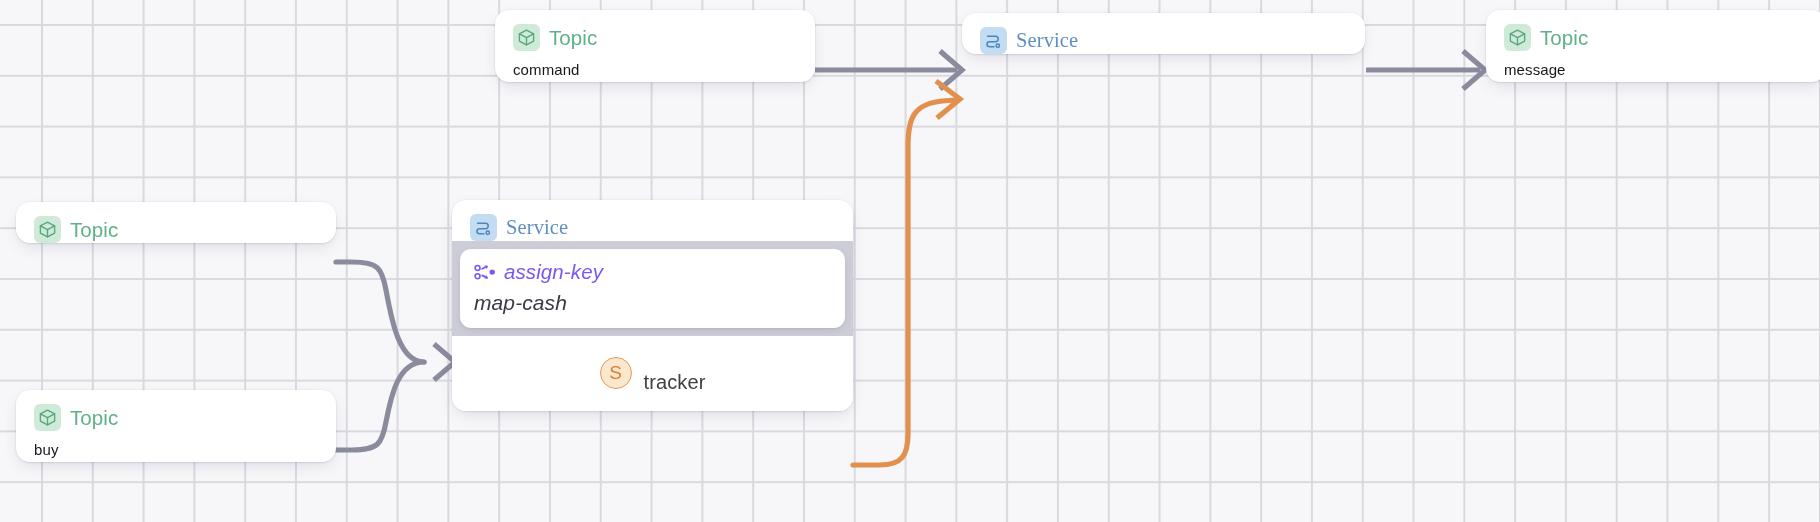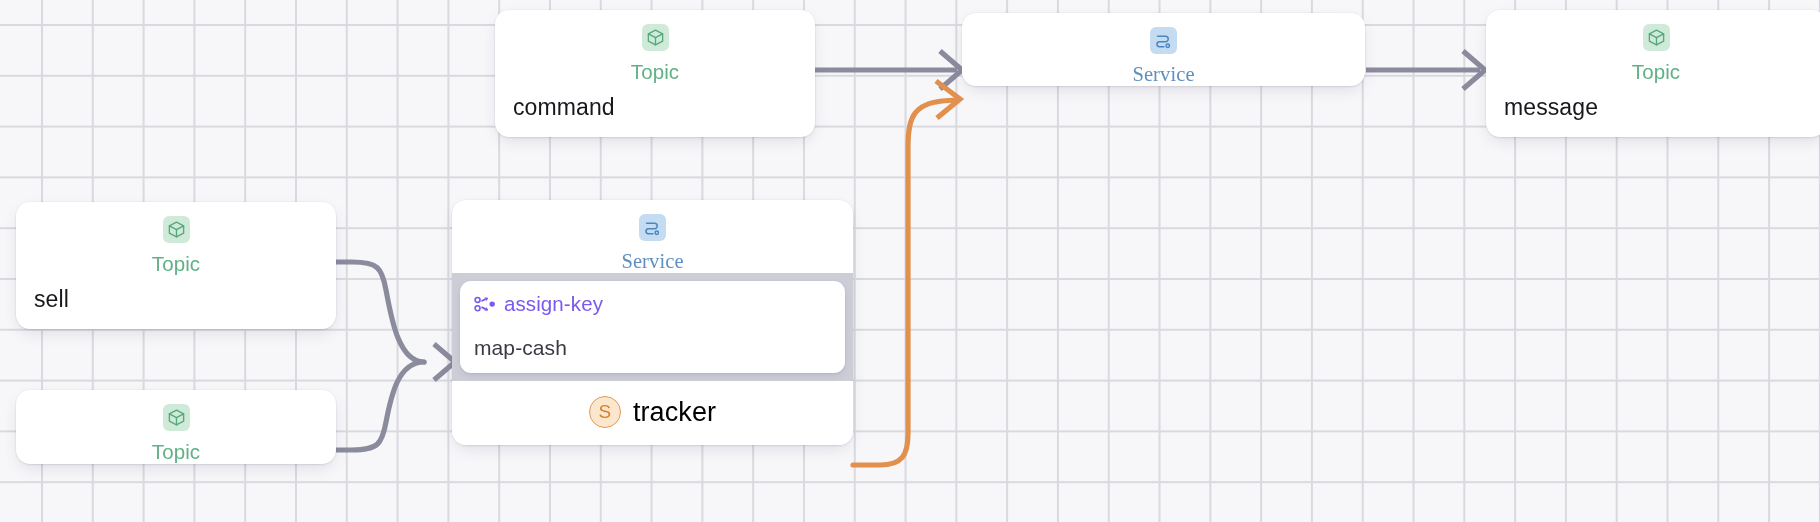--- a/index.html
+++ b/index.html
@@ -41,21 +41,20 @@
                 0 6px 16px -4px rgba(80,80,120,0.18),
                 0 0 0 0.5px rgba(150,150,175,0.10);
     z-index: 3;
   }
 
   .node-head {
     display: flex;
     align-items: center;
     gap: 9px;
     padding: 14px 18px 0 18px;
-    flex-direction: column;
   }
 
   .type-icon {
     width: 27px; height: 27px;
     border-radius: 6px;
     display: flex;
     align-items: center;
     justify-content: center;
     flex: 0 0 auto;
   }
@@ -63,57 +62,58 @@
   .type-icon.service { background: #c3dcf2; }
 
   .type-label {
     font-size: 20.5px;
     letter-spacing: 0.1px;
   }
   .type-label.topic { color: #61b187; }
   .type-label.service { color: #5e8fc0; font-family: Liberation Serif, serif; }
 
   .node-title {
-    padding: 10px 18px 16px 18px;
-    font-size: 23px;
+    padding: 10px 18px 4px 18px;
+    font-size: 15px;
     color: #17171c;
     letter-spacing: 0.1px;
     white-space: nowrap;
   }
 
   
   #node-mergeservice { padding-bottom: 0; overflow: hidden; }
 
   .group-band {
     background: #cdcdd8;
     padding: 8px 8px;
   }
 
   .sub-card {
     background: #ffffff;
     border-radius: 11px;
     padding: 11px 14px 13px 14px;
     box-shadow: 0 1px 2px rgba(60,60,90,0.10),
                 0 3px 8px -2px rgba(80,80,120,0.16);
+    font-style: italic;
   }
 
   .sub-head {
     display: flex;
     align-items: center;
     gap: 8px;
   }
 
   .sub-label {
     font-size: 20.5px;
     color: #7b58ef;
     letter-spacing: 0.1px;
   }
 
   .sub-title {
-    margin-top: 20px;
+    margin-top: 7px;
     font-size: 21px;
     color: #3a3a44;
     letter-spacing: 0.1px;
   }
 
   .tracker-row {
     background: #ffffff;
     display: flex;
     align-items: center;
     justify-content: center;
@@ -128,23 +128,24 @@
     border: 1.6px solid #e39a55;
     color: #d9802c;
     font-size: 19px;
     display: flex;
     align-items: center;
     justify-content: center;
     flex: 0 0 auto;
   }
 
   .tracker-name {
-    font-size: 27px;
-    color: #000000;
-    letter-spacing: 0.1px;
+    font-size: 20px;
+    color: #404040;
+    letter-spacing: 0.1px;
+    margin-top: 20px;
   }
 </style>
 </head>
 <body>
 
 <div id="canvas">
 
   <svg id="edges" viewBox="0 0 1820 522" width="1820" height="522">
 
     <path d="M 336,262 L 352,262 C 378,262 382,268 386,290 C 391,316 398,362 424,362" fill="none" stroke="#8b8b9e" stroke-width="5.2" stroke-linecap="round"></path>
@@ -208,34 +209,34 @@
     <div class="node-head">
       <span class="type-icon topic">
         <svg width="19" height="19" viewBox="0 0 24 24" fill="none" stroke="#57a87c" stroke-width="1.7" stroke-linecap="round" stroke-linejoin="round">
           <path d="M12 2.6 21 7.4v9.2L12 21.4 3 16.6V7.4z"></path>
           <path d="M3 7.4 12 12.2 21 7.4"></path>
           <path d="M12 12.2V21.4"></path>
         </svg>
       </span>
       <span class="type-label topic">Topic</span>
     </div>
-    <div class="node-title">sell</div>
   </div>
 
   <div class="node" id="node-buy" style="left:16px; top:390px; width:320px;">
     <div class="node-head">
       <span class="type-icon topic">
         <svg width="19" height="19" viewBox="0 0 24 24" fill="none" stroke="#57a87c" stroke-width="1.7" stroke-linecap="round" stroke-linejoin="round">
           <path d="M12 2.6 21 7.4v9.2L12 21.4 3 16.6V7.4z"></path>
           <path d="M3 7.4 12 12.2 21 7.4"></path>
           <path d="M12 12.2V21.4"></path>
         </svg>
       </span>
       <span class="type-label topic">Topic</span>
     </div>
+    <div class="node-title">buy</div>
   </div>
 
   <div class="node" id="node-mergeservice" style="left:452px; top:200px; width:401px;">
     <div class="node-head">
       <span class="type-icon service">
         <svg width="19" height="19" viewBox="0 0 24 24" fill="none" stroke="#4b86bf" stroke-width="1.9" stroke-linecap="round" stroke-linejoin="round">
           <path d="M4.5 6.5h10a3.5 3.5 0 0 1 0 7H7a3.2 3.2 0 0 0 0 6.4h5.5"></path>
           <circle cx="17.4" cy="18.6" r="2.1"></circle>
         </svg>
       </span>

